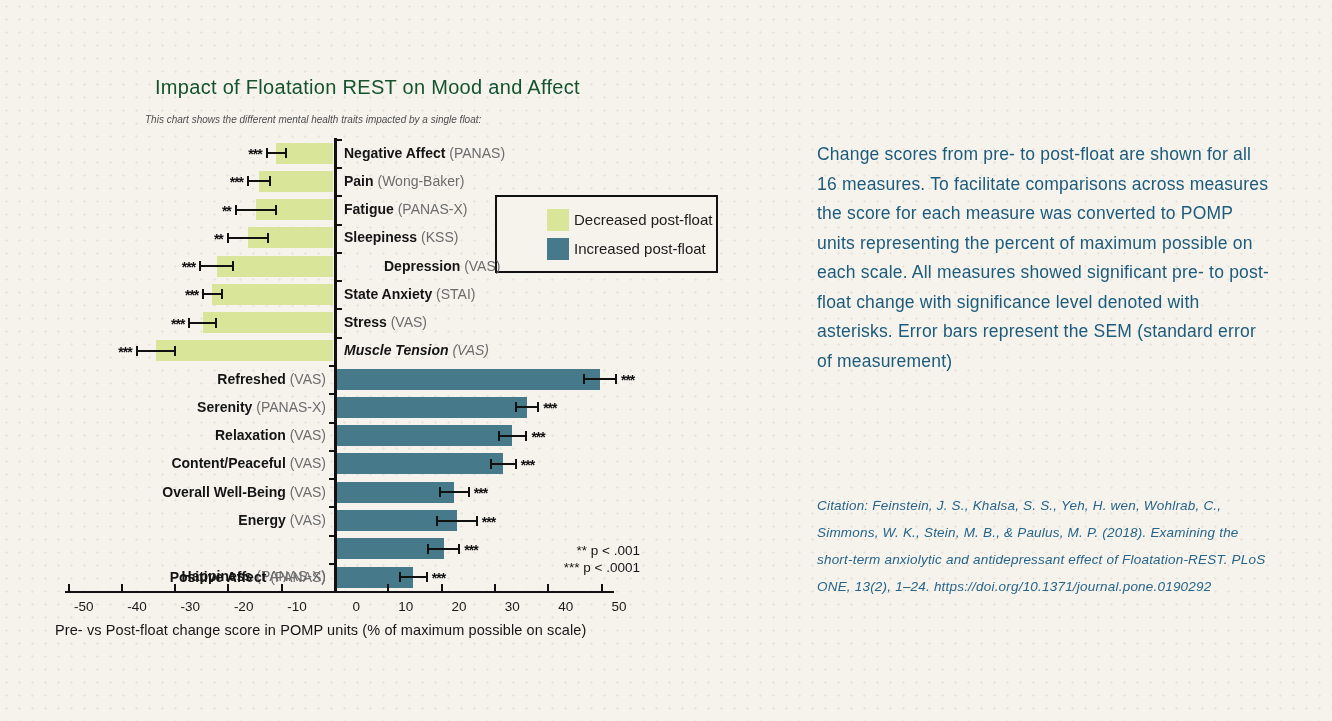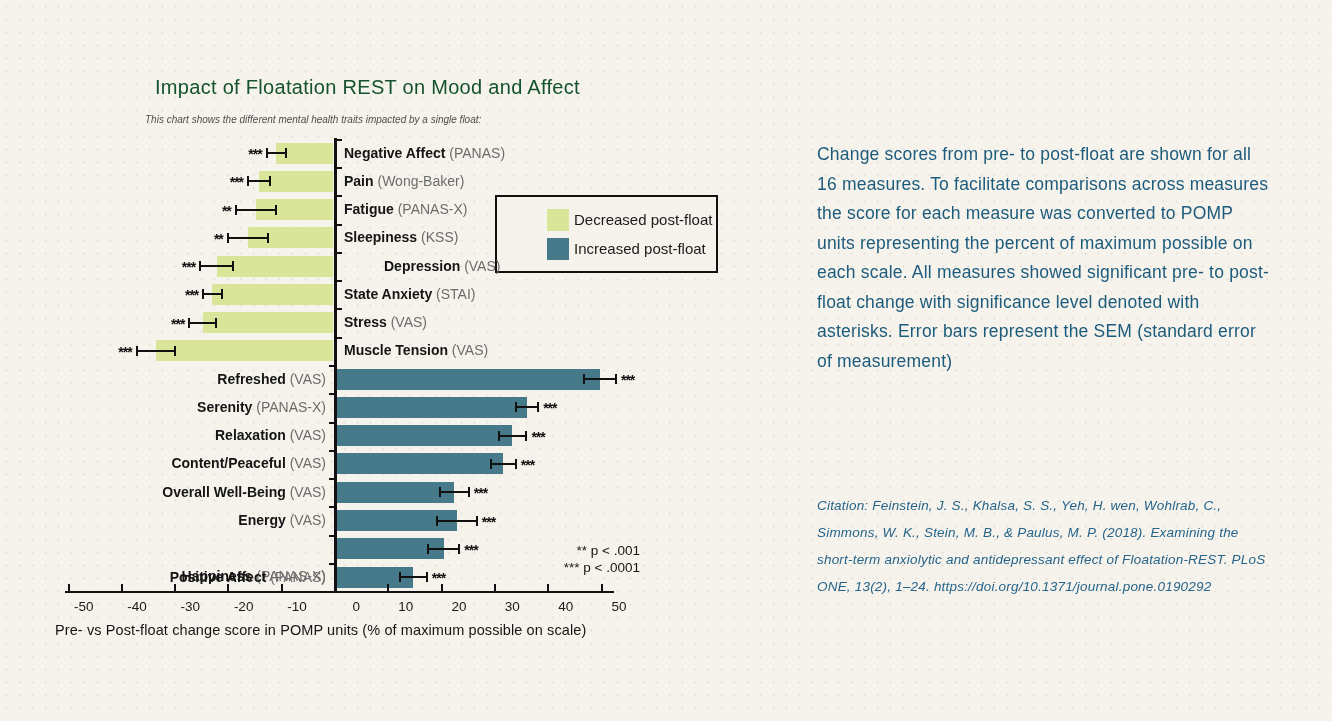--- a/index.html
+++ b/index.html
@@ -133,21 +133,21 @@
       <div class="whisker-cap" style="left: 123.425px; top: 179.62px;"></div>
       <div class="whisker-cap" style="left: 150.207px; top: 179.62px;"></div>
       <div class="sig" style="top: 177.62px; right: 540.575px;">***</div>
       <div class="bar-label" style="top: 175.12px; left: 279px;"><span class="mname">Stress</span><span class="mscale"> (VAS)</span></div>
       <div class="cat-tick" style="top: 170.485px; left: 272px;"></div>
       <div class="bar" style="top: 202.39px; height: 21px; width: 177.088px; left: 90.912px; background: rgb(217, 230, 154);"></div>
       <div class="whisker-line" style="left: 70.658px; width: 40.508px; top: 211.89px;"></div>
       <div class="whisker-cap" style="left: 70.658px; top: 207.89px;"></div>
       <div class="whisker-cap" style="left: 109.166px; top: 207.89px;"></div>
       <div class="sig" style="top: 205.89px; right: 593.342px;">***</div>
-      <div class="bar-label" style="top: 203.39px; left: 279px;"><span class="mname">Muscle Tension</span><span class="mscale"> (VAS)</span></div>
+      <div class="bar-label" style="top: 203.39px; left: 279px; font-style: italic;"><span class="mname">Muscle Tension</span><span class="mscale"> (VAS)</span></div>
       <div class="cat-tick" style="top: 198.755px; left: 272px;"></div>
       <div class="bar" style="top: 230.66px; height: 21px; width: 262.901px; left: 272px; background: rgb(70, 121, 138);"></div>
       <div class="whisker-line" style="left: 517.845px; width: 34.112px; top: 240.16px;"></div>
       <div class="whisker-cap" style="left: 517.845px; top: 236.16px;"></div>
       <div class="whisker-cap" style="left: 549.957px; top: 236.16px;"></div>
       <div class="sig" style="top: 234.16px; left: 555.957px;">***</div>
       <div class="bar-label" style="top: 231.66px; right: 399px;"><span class="mname">Refreshed</span><span class="mscale"> (VAS)</span></div>
       <div class="cat-tick" style="top: 227.025px; left: 264px;"></div>
       <div class="bar" style="top: 258.93px; height: 21px; width: 189.88px; left: 272px; background: rgb(70, 121, 138);"></div>
       <div class="whisker-line" style="left: 449.621px; width: 24.518px; top: 268.43px;"></div>

